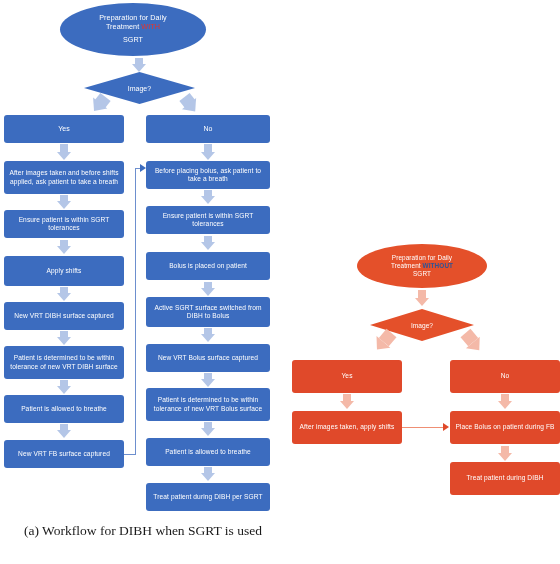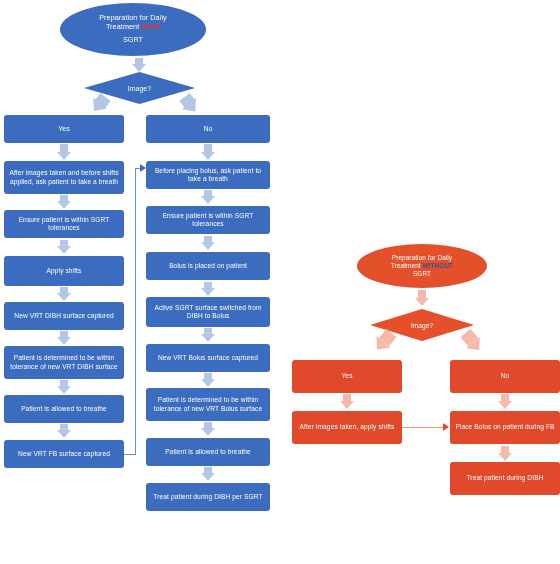--- a/index.html
+++ b/index.html
@@ -40,21 +40,21 @@
     clip-path:polygon(50% 0%,100% 50%,50% 100%,0% 50%);
   }
   .diamond-wrap.blue   .dshape { background:#3c6cbf; }
   .diamond-wrap.orange .dshape { background:#e4502a; }
   .diamond-wrap .dlabel {
     position:absolute; inset:0;
     display:flex; align-items:center; justify-content:center;
     color:#fff;
   }
 
-  .hl-red  { color:#e8332a; font-weight:bold; }
+  .hl-red  { color:#e8332a; font-weight:normal; }
   .hl-blue { color:#2f5496; font-weight:bold; }
 
   
   .fat-arrow {
     position:absolute;
   }
   .fat-arrow .shaft {
     position:absolute;
     left:50%; transform:translateX(-50%);
     top:0;
@@ -272,20 +272,23 @@
   </div>
 
   <div class="fat-arrow fa-blue" style="left:201px; top:467px; width:14px; height:14px;">
     <div class="shaft" style="width:8px; height:7px;"></div>
       <div class="head"></div>
   </div>
   <div class="node box blue" style="left:146px; top:483px; width:124px; height:28px; font-size:6.6px;">
     <span>Treat patient during DIBH per SGRT</span>
   </div>
 
+  <div class="caption" style="left:24px; top:521px; width:240px;">
+    <span>(a) Workflow for DIBH when SGRT is used</span>
+  </div>
 
   <div class="node ellipse orange" style="left:357px; top:244px; width:130px; height:44px; font-size:6.4px;">
     <div>
       <div>Preparation for Daily</div>
       <div><span>Treatment </span><span class="hl-blue">WITHOUT</span></div>
       <div>SGRT</div>
     </div>
   </div>
 
   <div class="fat-arrow fa-orange" style="left:415px; top:290px; width:14px; height:16px;">

